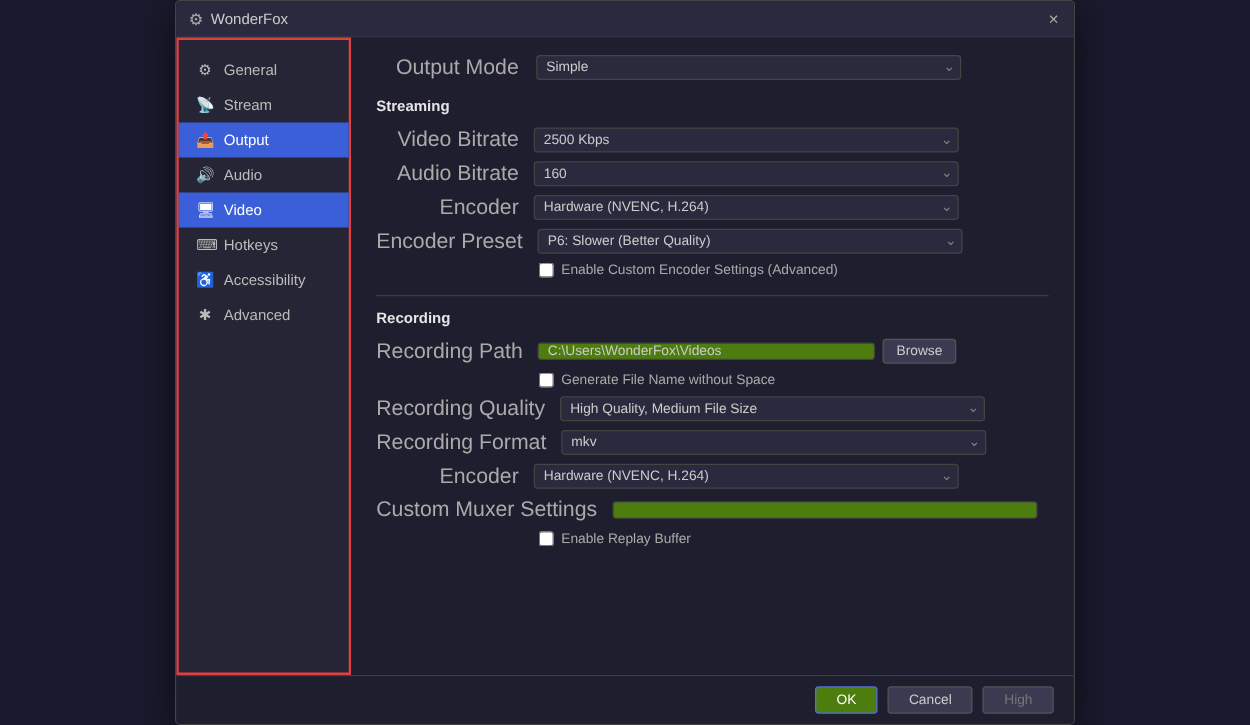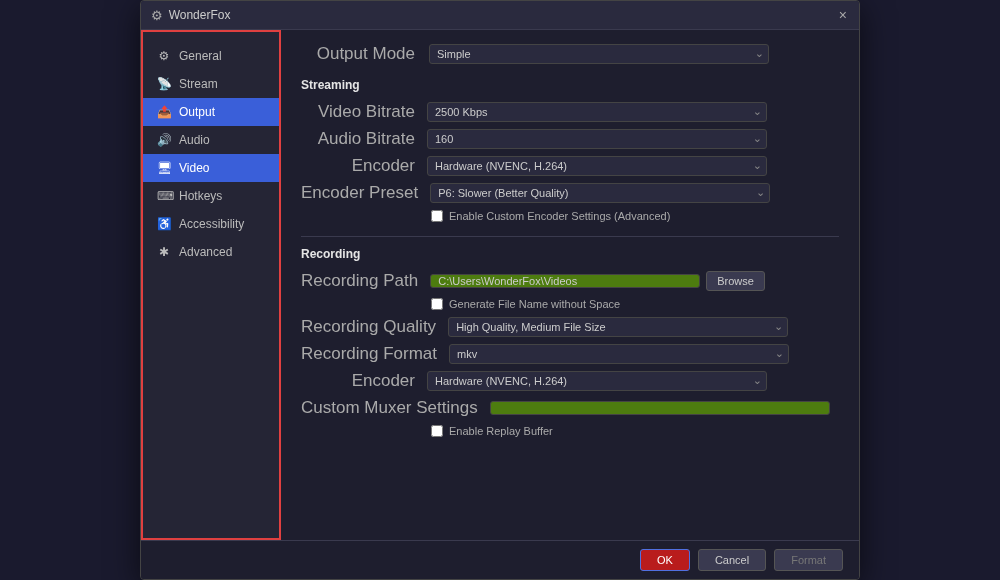--- a/index.html
+++ b/index.html
@@ -225,21 +225,21 @@
     .footer-btn {
       background: #3a3a50;
       border: 1px solid #555;
       color: #ccc;
       font-size: 11px;
       padding: 4px 16px;
       border-radius: 3px;
       cursor: pointer;
     }
     .footer-btn.ok-btn {
-      background: #b91c1c;
+      background: #4d7c0f;
       border-color: #5070e0;
       color: #fff;
     }
     .footer-btn.apply-btn { color: #777; }
   </style>
 </head>
 <body>
 
 <div class="window">
 
@@ -392,15 +392,15 @@
       <div class="checkbox-row">
         <input type="checkbox" id="replay-buffer" style="">
         <label for="replay-buffer">Enable Replay Buffer</label>
       </div>
     </div>
   </div>
 
   <div class="footer">
     <button class="footer-btn ok-btn">OK</button>
     <button class="footer-btn">Cancel</button>
-    <button class="footer-btn apply-btn">Format</button>
+    <button class="footer-btn apply-btn">High</button>
   </div>
 </div>
 
 </body></html>

